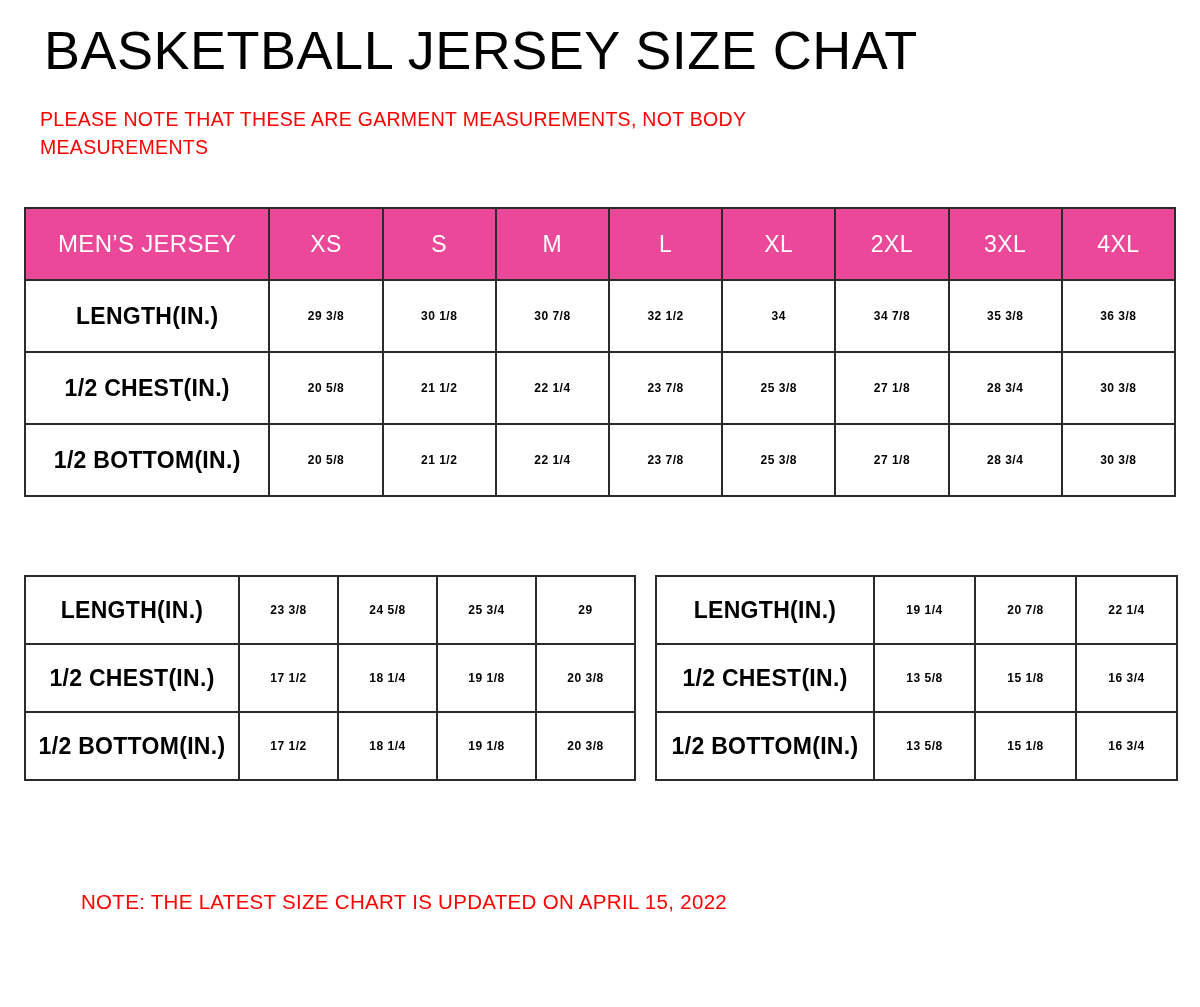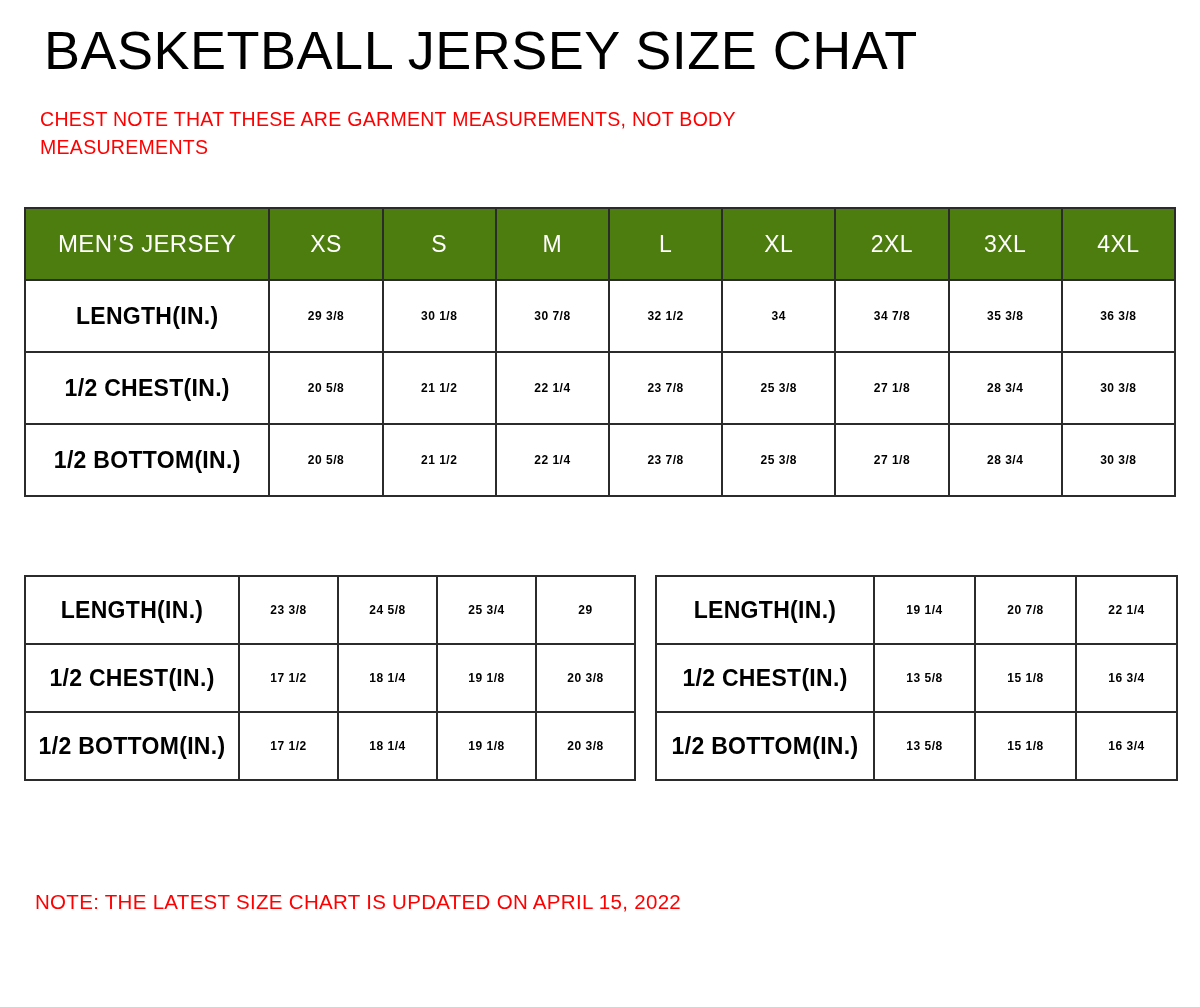--- a/index.html
+++ b/index.html
@@ -47,21 +47,21 @@
     table-layout: fixed;
   }
   table td, table th {
     border: 2px solid #2b2b2b;
     text-align: center;
     vertical-align: middle;
     font-weight: bold;
     background: #ffffff;
   }
   .hdr-cell {
-    background: #4d7c0f;
+    background: #ec4899;
     color: #ffffff;
     font-size: 23px;
     font-weight: normal;
     letter-spacing: 0.5px;
   }
   .hdr-label {
     font-size: 24px;
     letter-spacing: 0.3px;
   }
   .row-label {
@@ -115,30 +115,30 @@
   .note-bottom {
     position: absolute;
     left: 35px;
     top: 884px;
     width: 1130px;
     color: #ff0000;
     font-size: 20.5px;
     line-height: 1.75;
     letter-spacing: 0.3px;
   }
-  .note-bottom div { white-space: nowrap; }
+  .note-bottom div { white-space: nowrap; margin-left: 46px; }
 </style>
 </head>
 <body>
 
 <div class="page">
 
   <div class="title">BASKETBALL JERSEY SIZE CHAT</div>
 
-  <div class="note-top">CHEST NOTE THAT THESE ARE GARMENT MEASUREMENTS, NOT BODY MEASUREMENTS</div>
+  <div class="note-top">PLEASE NOTE THAT THESE ARE GARMENT MEASUREMENTS, NOT BODY MEASUREMENTS</div>
 
   <table id="mens-table">
     <colgroup>
       <col class="col-label">
       <col class="col-size">
         <col class="col-size">
         <col class="col-size">
         <col class="col-size">
       <col class="col-size">
         <col class="col-size">

